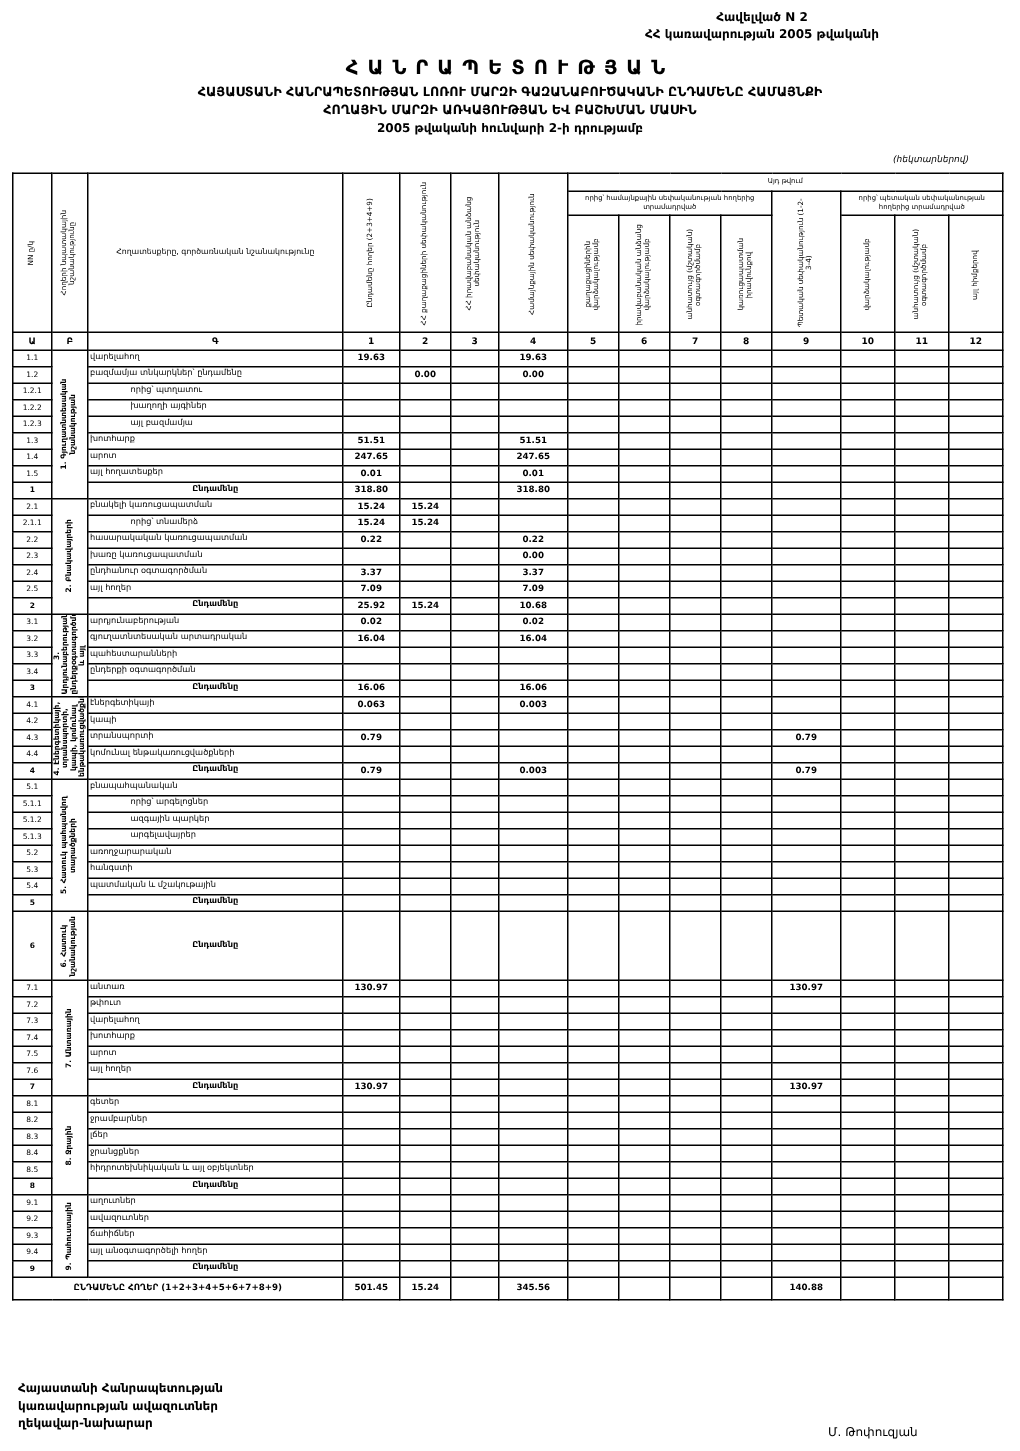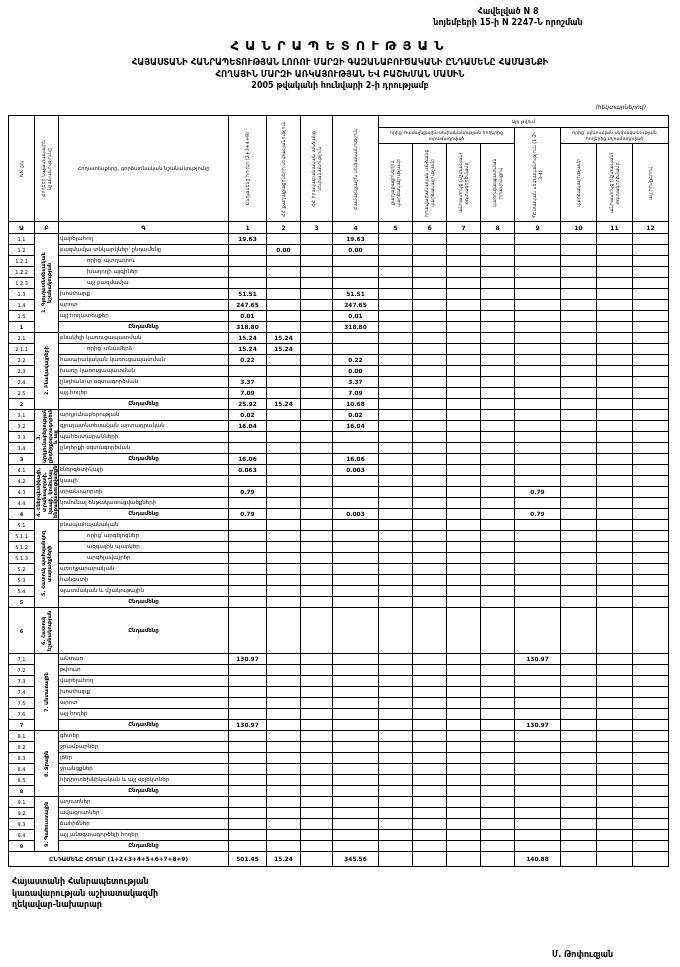--- a/index.html
+++ b/index.html
@@ -25,31 +25,31 @@
   .letters td{font-size:6px;font-weight:bold;text-align:center;height:11px;}
   tbody td.code{font-size:5px;text-align:center;}
   tbody td.label{font-size:5.5px;text-align:left;line-height:1.05;}
   tbody td.label.indent{padding-left:28px;}
   tbody td.val{font-size:5.8px;font-weight:bold;text-align:center;}
   tbody .vtext.sec{font-size:5px;font-weight:bold;}
   tr.total-row td.label{font-weight:bold;text-align:center;}
   tr.total-row td.code{font-weight:bold;}
   tr.grand td{font-weight:bold;}
   tr.grand td.glabel{font-size:5.8px;text-align:center;}
-  .sig{position:absolute;left:12px;top:876px;font-size:8px;font-weight:bold;line-height:1.45;}
-  .sig-name{position:absolute;left:552px;top:950px;font-size:8px;font-weight:bold;}
+  .sig{position:absolute;left:12px;top:920px;font-size:8px;font-weight:bold;line-height:1.45;}
+  .sig-name{position:absolute;left:552px;top:950px;font-size:8px;font-weight:normal;}
 </style>
 </head>
 <body>
 
 <div class="page">
 
   <div class="annex">
-    <div>Հավելված N 8</div>
-    <div>նոյեմբերի 15-ի N 2247-Ն որոշման</div>
+    <div>Հավելված N 2</div>
+    <div>ՀՀ կառավարության 2005 թվականի</div>
   </div>
 
   <div class="page-title">ՀԱՆՐԱՊԵՏՈՒԹՅԱՆ</div>
   <div class="sub1">ՀԱՅԱՍՏԱՆԻ ՀԱՆՐԱՊԵՏՈՒԹՅԱՆ ԼՈՌՈՒ ՄԱՐԶԻ ԳԱԶԱՆԱԲՈՒԾԱԿԱՆԻ ԸՆԴԱՄԵՆԸ ՀԱՄԱՅՆՔԻ</div>
   <div class="sub2">ՀՈՂԱՅԻՆ ՄԱՐԶԻ ԱՌԿԱՅՈՒԹՅԱՆ ԵՎ ԲԱՇԽՄԱՆ ՄԱՍԻՆ</div>
   <div class="sub3">2005 թվականի հունվարի 2-ի դրությամբ</div>
   <div class="units">(հեկտարներով)</div>
 
   <table>
       <colgroup>
@@ -1031,18 +1031,18 @@
           <td class="val">140.88</td>
           <td class="val"></td>
           <td class="val"></td>
           <td class="val"></td>
         </tr>
       </tbody>
     </table>
 
   <div class="sig">
     <div>Հայաստանի Հանրապետության</div>
-    <div>կառավարության աշխատակազմի</div>
+    <div>կառավարության ավազուտներ</div>
     <div>ղեկավար-նախարար</div>
   </div>
   <div class="sig-name">Մ. Թոփուզյան</div>
 
 </div>
 
 </body></html>

